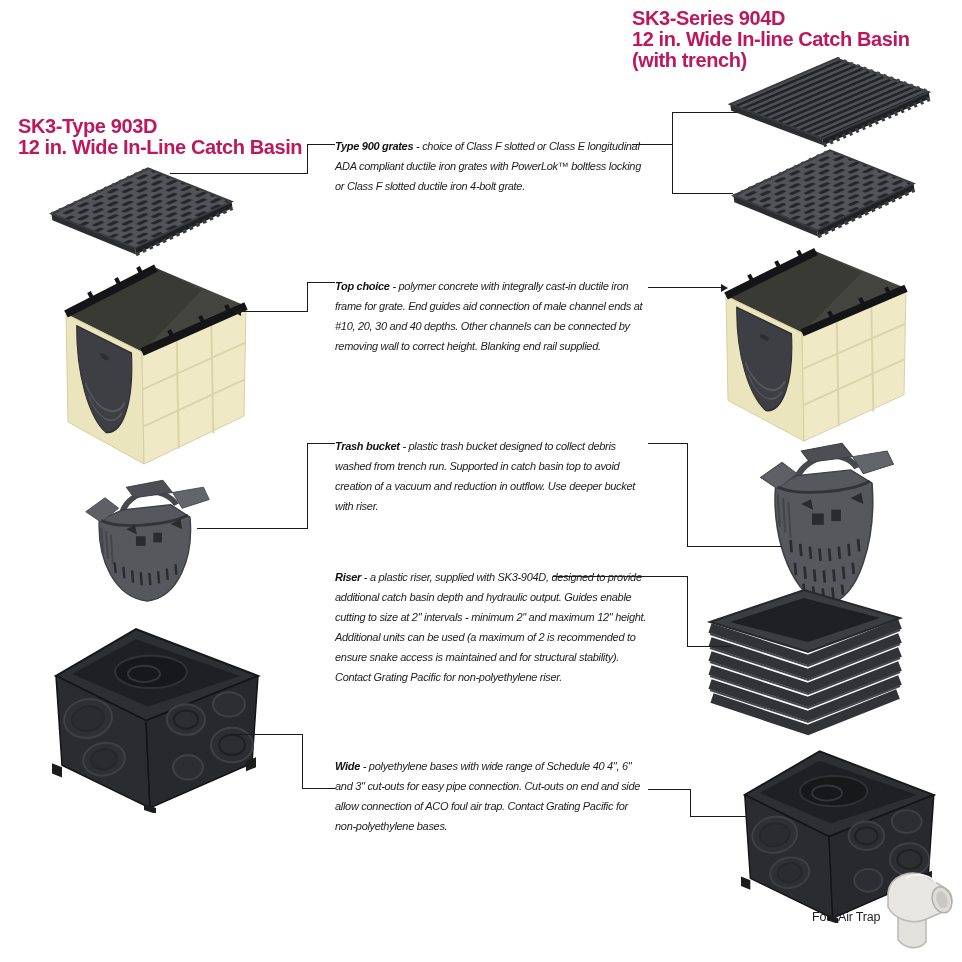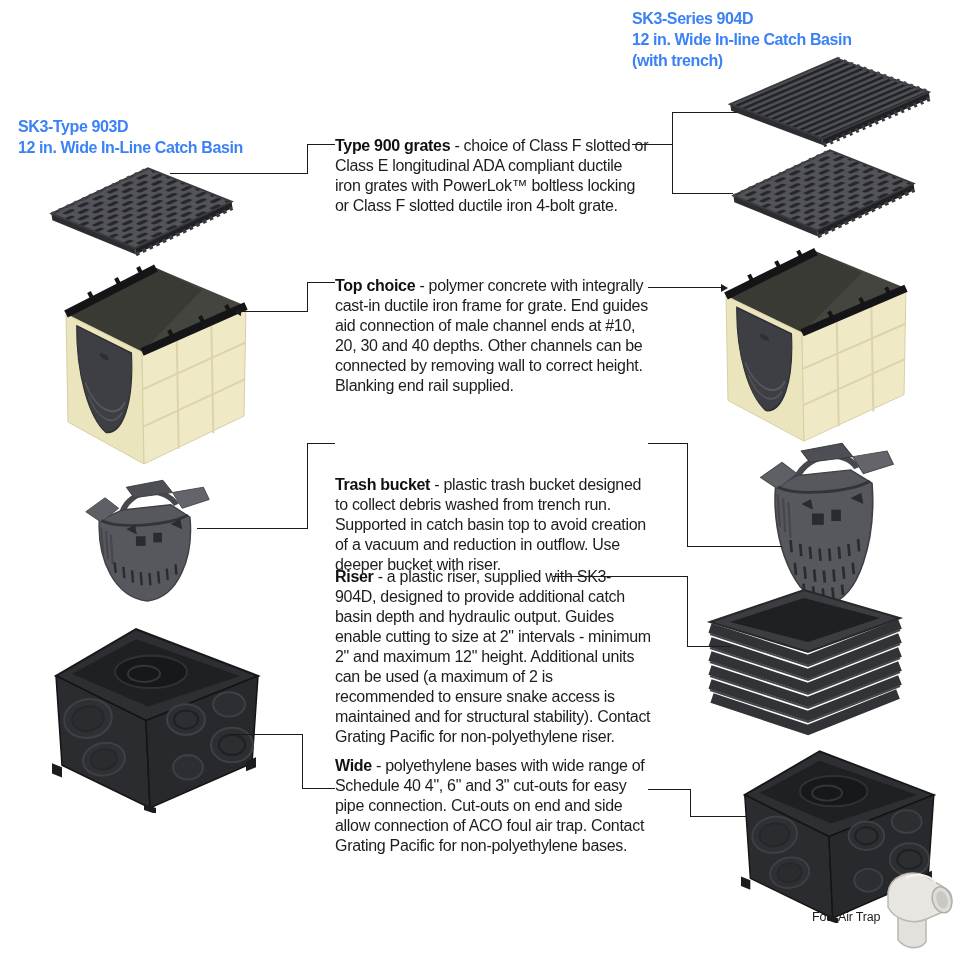--- a/index.html
+++ b/index.html
@@ -1,19 +1,19 @@
 <!DOCTYPE html>
 <html><head>
 <meta charset="utf-8">
 <style>
   html,body{margin:0;padding:0;background:#ffffff;}
   #page{position:relative;width:962px;height:962px;background:#ffffff;overflow:hidden;
         font-family:"Liberation Sans", sans-serif;color:#1c1c1e;}
-  .hd{position:absolute;font-weight:bold;font-size:16px;line-height:21px;letter-spacing:-0.4px;color:#3b82f6;}
-  .tb{position:absolute;left:335px;width:316px;font-size:16px;line-height:20px;letter-spacing:-0.3px;color:#1d1d1f;}
+  .hd{position:absolute;font-weight:bold;font-size:20px;line-height:21px;letter-spacing:-0.4px;color:#be185d;}
+  .tb{position:absolute;left:335px;width:316px;font-size:11px;line-height:20px;letter-spacing:-0.3px;color:#1d1d1f;font-style:italic;}
   .tb b{color:#111;}
   .cl{position:absolute;background:#1b1b1d;z-index:5;}
   .arr-r{position:absolute;width:0;height:0;border-top:4px solid transparent;border-bottom:4px solid transparent;border-left:7px solid #1b1b1d;z-index:5;}
   .arr-l{position:absolute;width:0;height:0;border-top:4px solid transparent;border-bottom:4px solid transparent;border-right:7px solid #1b1b1d;z-index:5;}
   .fig{position:absolute;z-index:1;}
   .fig svg{display:block;}
   .smalllabel{position:absolute;font-size:12.5px;letter-spacing:-0.2px;color:#1d1d1f;}
 </style>
 </head>
 <body>
@@ -42,21 +42,21 @@
     <div>12 in. Wide In-line Catch Basin</div>
     <div>(with trench)</div>
   </div>
 
   <div class="tb" style="top:136px;">
     <b>Type 900 grates</b><span> - choice of Class F slotted or Class E longitudinal ADA compliant ductile iron grates with PowerLok™ boltless locking or Class F slotted ductile iron 4-bolt grate.</span>
   </div>
   <div class="tb" style="top:276px;">
     <b>Top choice</b><span> - polymer concrete with integrally cast-in ductile iron frame for grate. End guides aid connection of male channel ends at #10, 20, 30 and 40 depths. Other channels can be connected by removing wall to correct height. Blanking end rail supplied.</span>
   </div>
-  <div class="tb" style="top:436px;margin-top:39px;">
+  <div class="tb" style="top:436px;">
     <b>Trash bucket</b><span> - plastic trash bucket designed to collect debris washed from trench run. Supported in catch basin top to avoid creation of a vacuum and reduction in outflow. Use deeper bucket with riser.</span>
   </div>
   <div class="tb" style="top:567px;">
     <b>Riser</b><span> - a plastic riser, supplied with SK3-904D, designed to provide additional catch basin depth and hydraulic output. Guides enable cutting to size at 2" intervals - minimum 2" and maximum 12" height. Additional units can be used (a maximum of 2 is recommended to ensure snake access is maintained and for structural stability). Contact Grating Pacific for non-polyethylene riser.</span>
   </div>
   <div class="tb" style="top:756px;">
     <b>Wide</b><span> - polyethylene bases with wide range of Schedule 40 4", 6" and 3" cut-outs for easy pipe connection. Cut-outs on end and side allow connection of ACO foul air trap. Contact Grating Pacific for non-polyethylene bases.</span>
   </div>
 
   <div class="cl" style="left:307px;top:144px;width:28px;height:1px;"></div>

